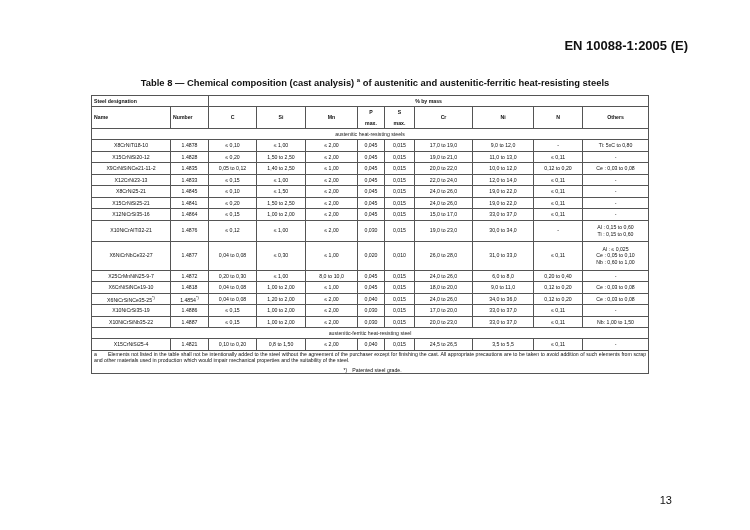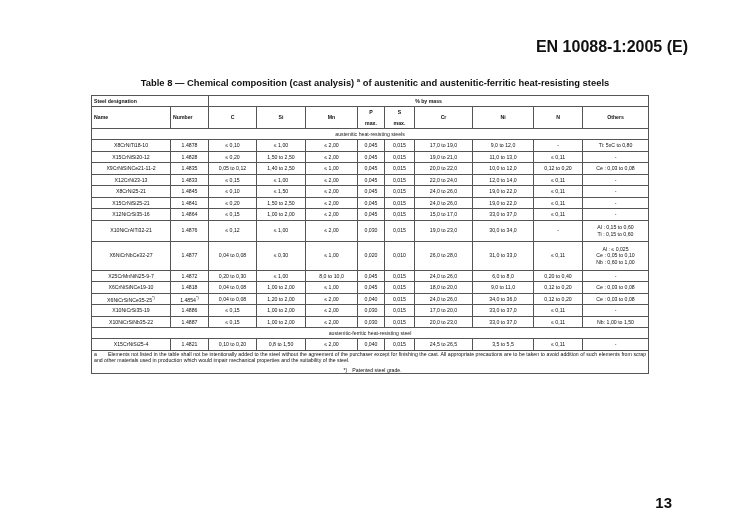--- a/index.html
+++ b/index.html
@@ -1,18 +1,18 @@
 <!DOCTYPE html>
 <html><head>
 <meta charset="utf-8">
 <style>
   html, body { margin:0; padding:0; }
   body { width:750px; height:530px; background:#ffffff; position:relative; overflow:hidden;
          font-family:"Liberation Sans", sans-serif; color:#111; }
-  .doc-id { position:absolute; top:38px; right:62px; font-size:16px; font-weight:bold; }
+  .doc-id { position:absolute; top:38px; right:62px; font-size:13px; font-weight:bold; }
   .table-title { position:absolute; top:77px; left:0; width:750px; text-align:center;
                  font-size:9.4px; font-weight:bold; }
   .table-title sup { font-size:6px; }
   table.main { position:absolute; left:91px; top:95px; width:558px; border-collapse:collapse;
                table-layout:fixed; font-size:5.2px; }
   table.main td, table.main th { border:0.8px solid #555; padding:0 2px; text-align:center;
                vertical-align:middle; font-weight:normal; line-height:1.25; }
   table.main th { font-weight:bold; }
   .hdr-desig { text-align:left !important; height:10px; }
   .hdr-name { text-align:left !important; }
@@ -23,21 +23,21 @@
   .nob-t { border-top:none !important; }
   .section td { font-style:normal; text-align:right; padding-right:4px; height:10px; color:#222; }
   td.name { text-align:left; padding-left:4px; }
   td.num { text-align:left; padding-left:4px; }
   tr.r1 td { height:10.5px; }
   tr.r2 td { height:20px; }
   tr.r3 td { height:28px; }
   .footnote td { text-align:left; padding:3px 4px; font-size:5.2px; line-height:1.45; }
   .fn-mark { display:inline-block; width:14px; vertical-align:top; }
   .fn-text { text-align:justify; }
-  .page-num { position:absolute; right:78px; top:494px; font-size:15px; font-weight:bold;margin-left:36px; }
+  .page-num { position:absolute; right:78px; top:494px; font-size:11px; font-weight:normal;margin-left:36px; }
   sup.m { font-size:4px; }
 </style>
 </head>
 <body>
 
 <div class="doc-id">EN 10088-1:2005 (E)</div>
 
 <div class="table-title"><span>Table 8 — Chemical composition (cast analysis)</span> <sup>a</sup><span> of austenitic and austenitic-ferritic heat-resisting steels</span></div>
 
 <table class="main">

